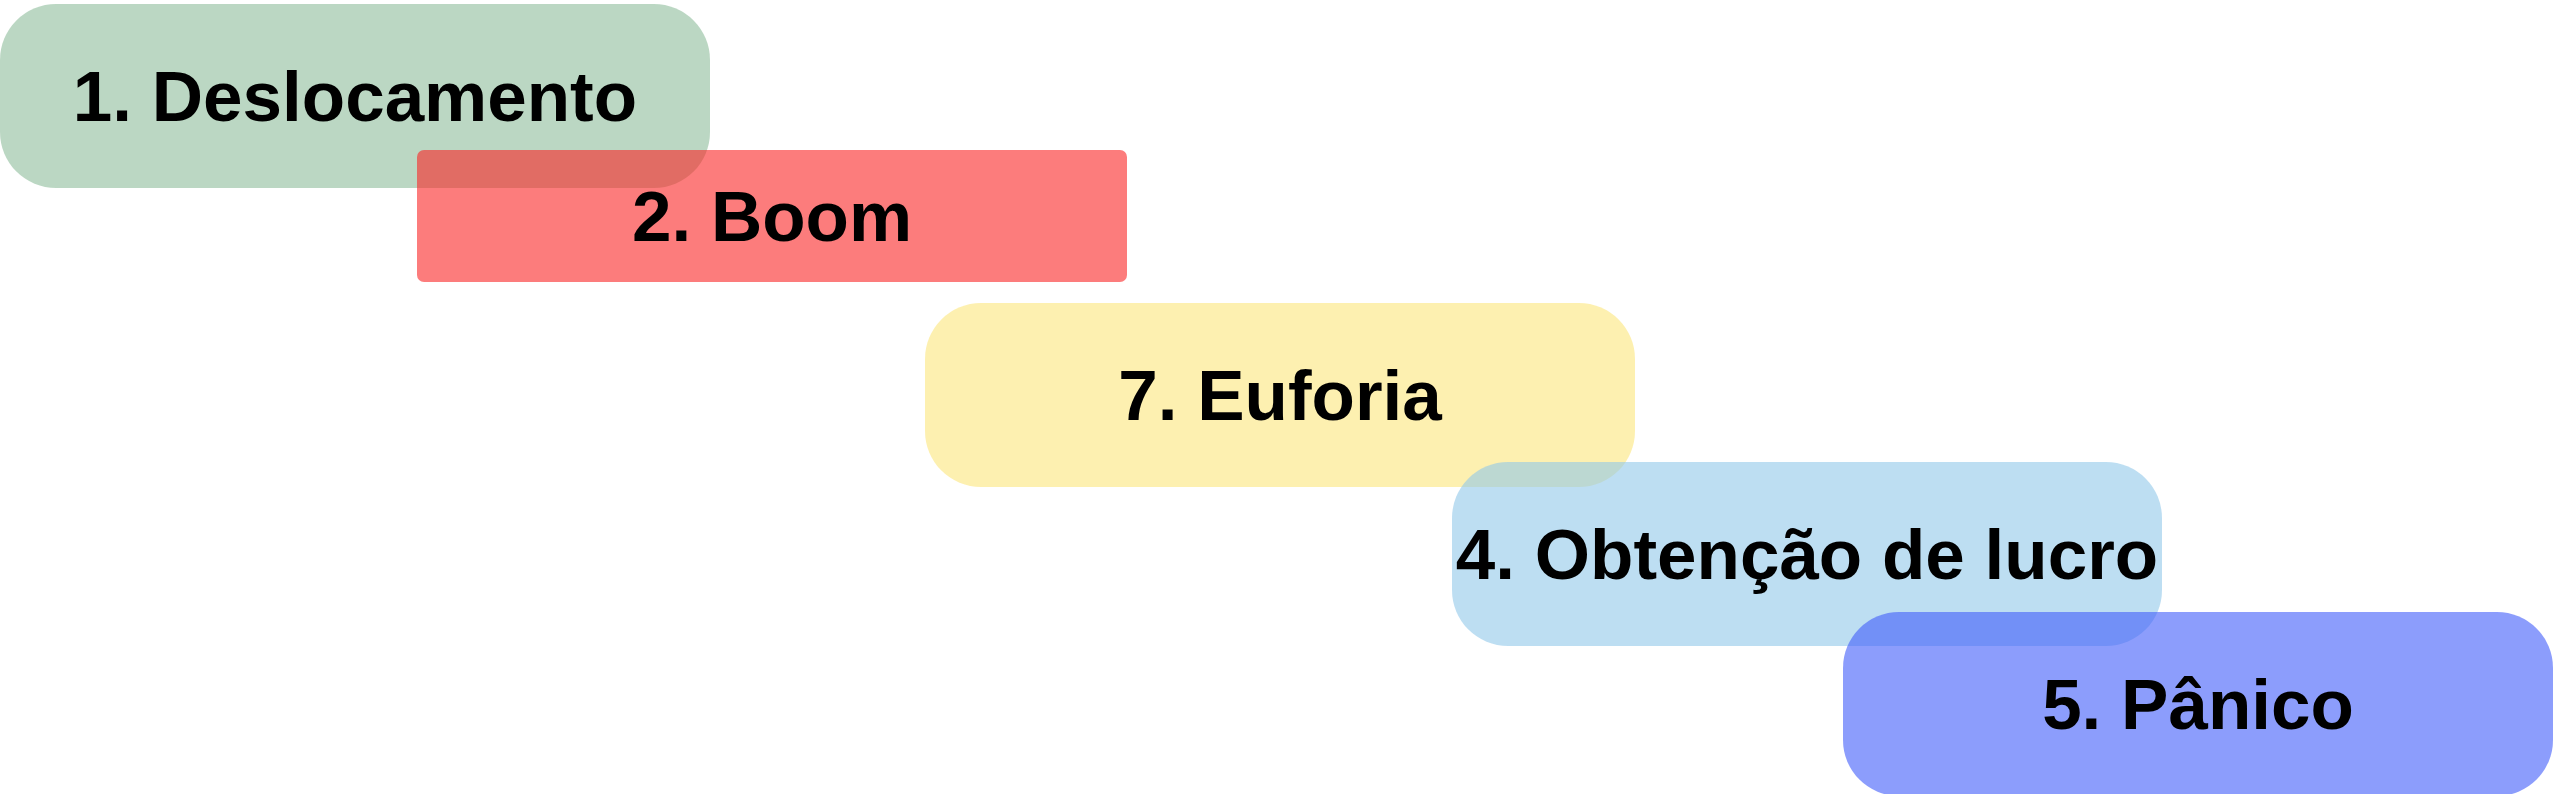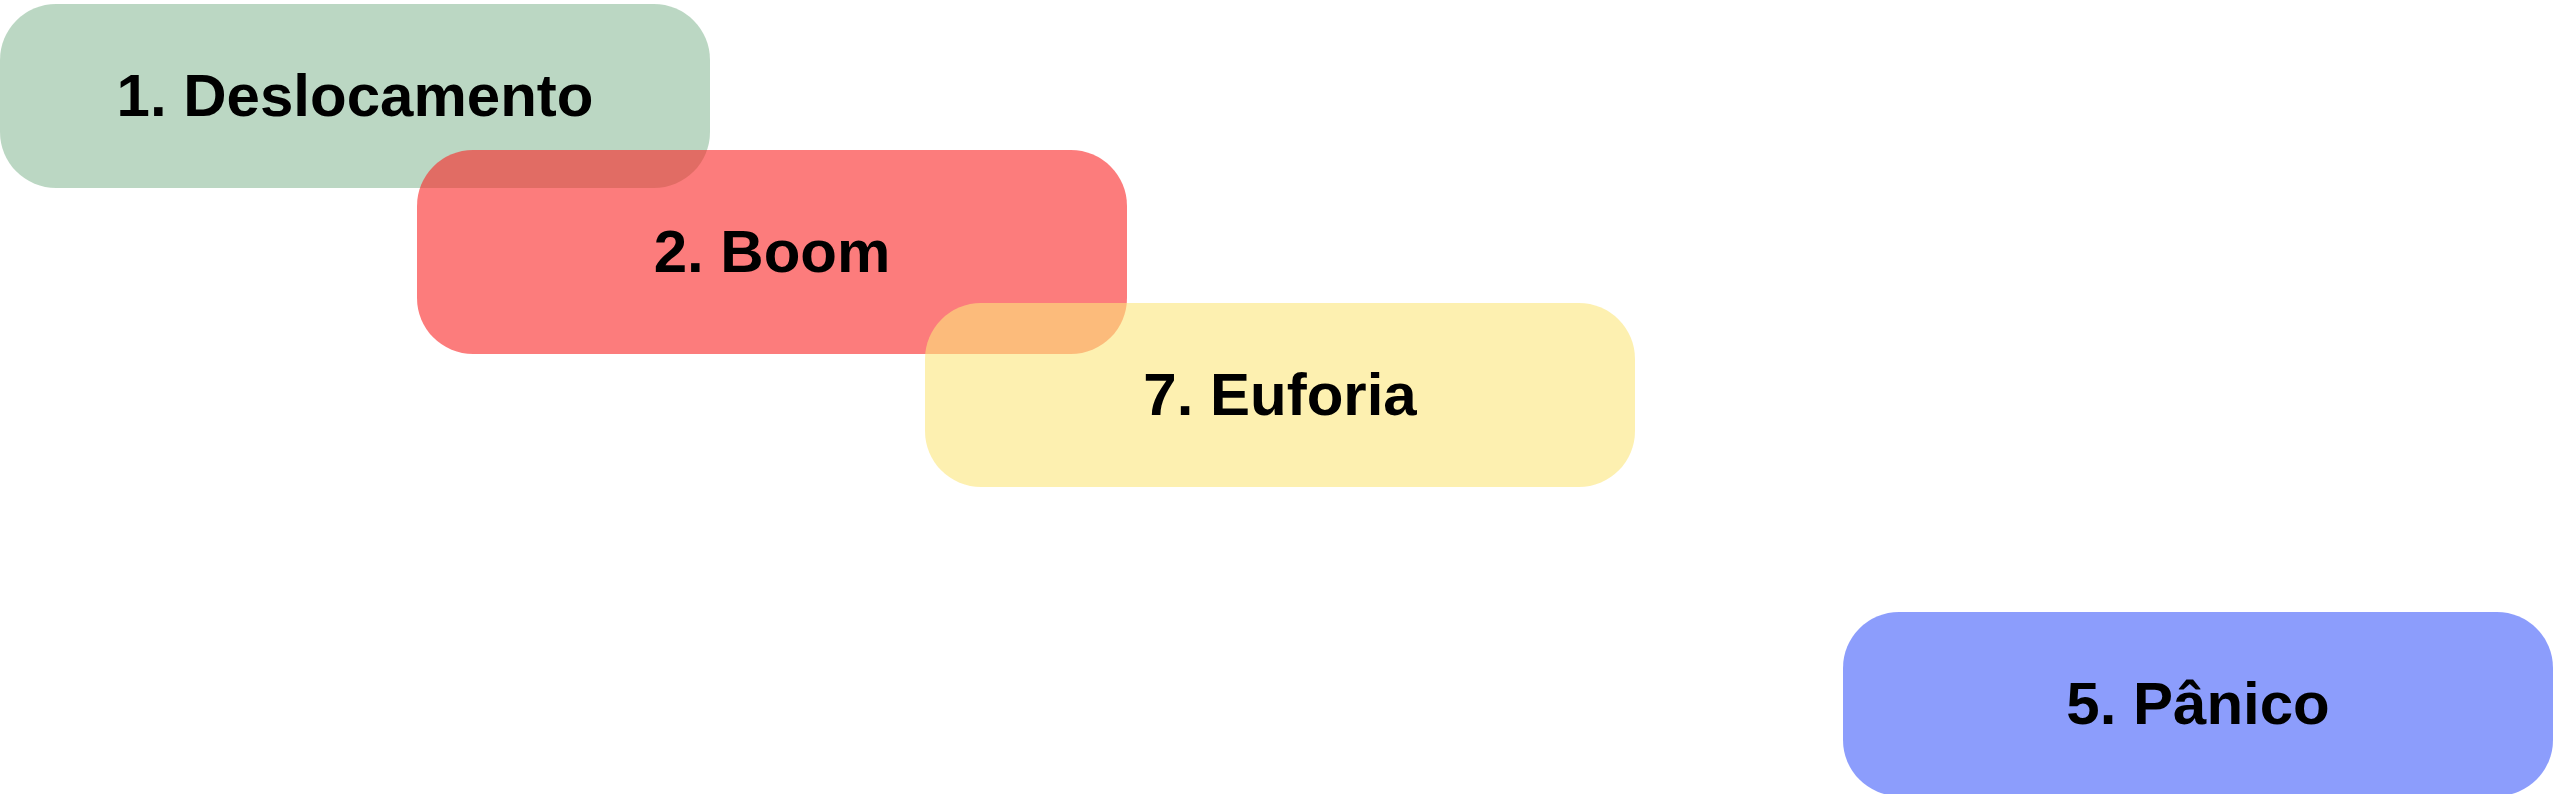--- a/index.html
+++ b/index.html
@@ -20,43 +20,46 @@
     width: 710px;
     height: 184px;
     border-radius: 56px;
     display: flex;
     align-items: center;
     justify-content: center;
     box-sizing: border-box;
   }
   .stage-label {
     color: #000000;
-    font-size: 60px;
+    font-size: 71px;
     font-weight: 700;
     letter-spacing: 0px;
     white-space: nowrap;
     text-align: center;
     line-height: 1;
   }
 </style>
 </head>
 <body>
 
 <div id="canvas">
 
   <div class="stage-box" style="left: 0px; top: 4px; width: 710px; height: 184px; z-index: 1; background-color: rgba(142, 188, 155, 0.6);">
     <span class="stage-label">1. Deslocamento</span>
   </div>
 
-  <div class="stage-box" style="left: 417px; top: 150px; width: 710px; height: 204px; z-index: 2; background-color: rgba(250, 37, 37, 0.6);">
+  <div class="stage-box" style="left: 417px; top: 150px; width: 710px; height: 132px; z-index: 2; background-color: rgba(250, 37, 37, 0.6); border-radius: 7px;">
     <span class="stage-label">2. Boom</span>
   </div>
 
   <div class="stage-box" style="left: 925px; top: 303px; width: 710px; height: 184px; z-index: 3; background-color: rgba(252, 230, 123, 0.6);">
     <span class="stage-label">7. Euforia</span>
   </div>
 
+  <div class="stage-box" style="left: 1452px; top: 462px; width: 710px; height: 184px; z-index: 4; background-color: rgba(145, 200, 233, 0.6);">
+    <span class="stage-label">4. Obtenção de lucro</span>
+  </div>
 
   <div class="stage-box" style="left: 1843px; top: 598px; width: 710px; height: 184px; z-index: 5; background-color: rgba(63, 92, 250, 0.6); margin-top: 14px;">
     <span class="stage-label">5. Pânico</span>
   </div>
 
 </div>
 
 </body></html>

